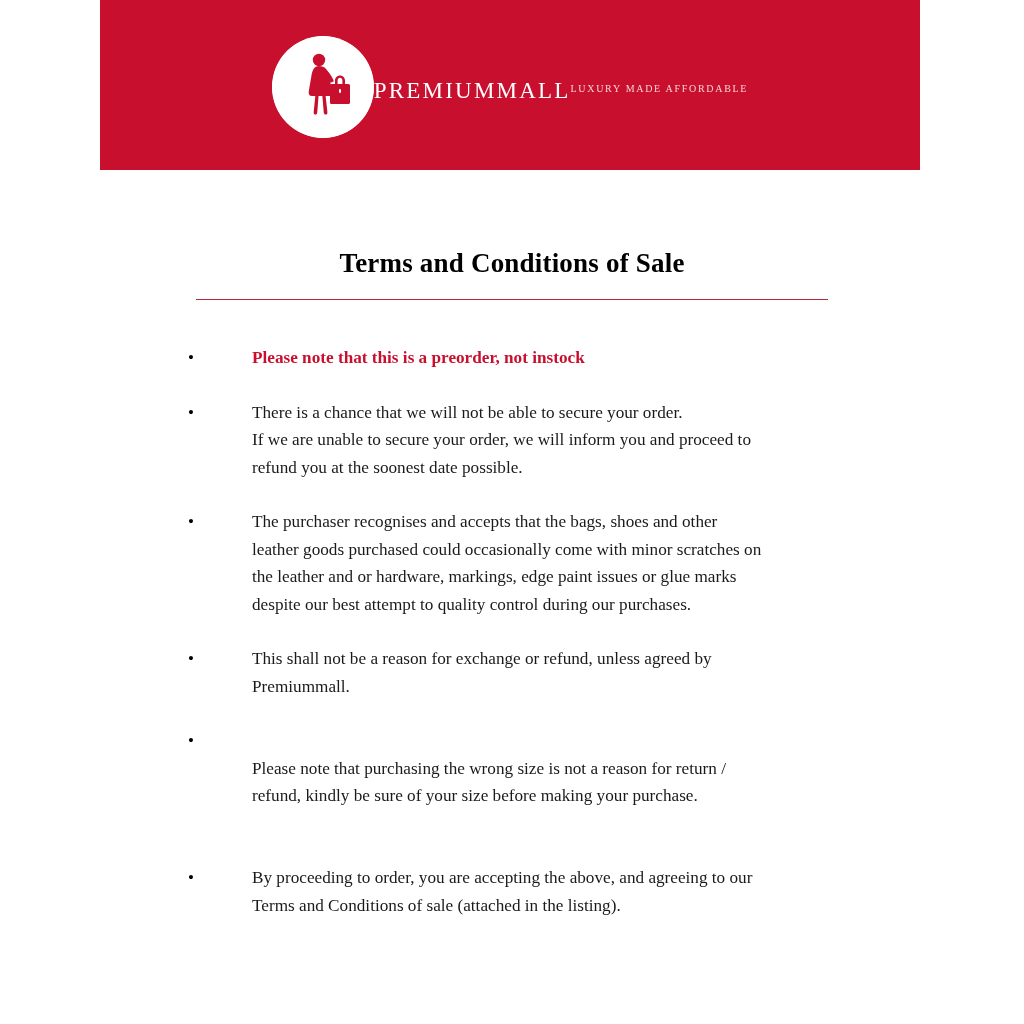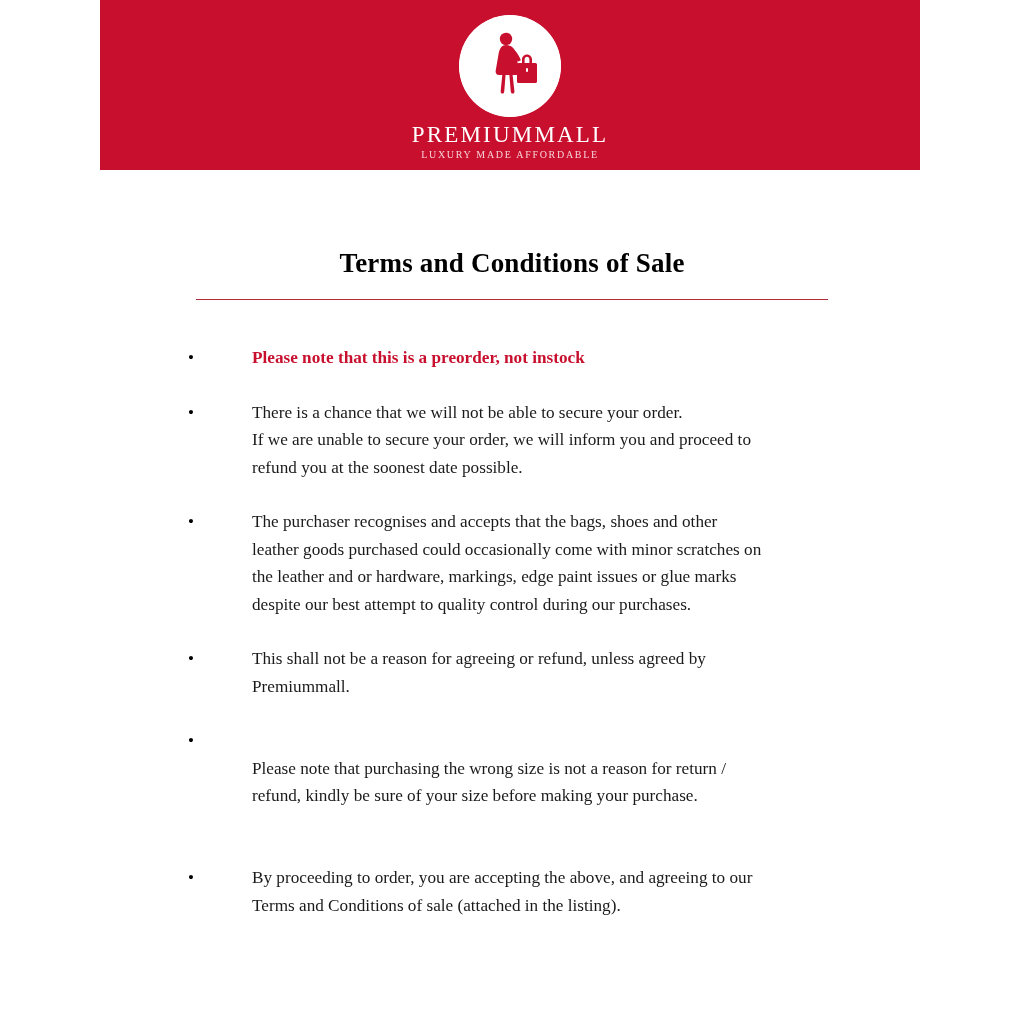--- a/index.html
+++ b/index.html
@@ -27,21 +27,21 @@
     top: 0;
     width: 820px;
     height: 170px;
     background: #c8102e;
     display: flex;
     align-items: center;
     justify-content: center;
   }
   .brand-block {
     display: flex;
-    flex-direction: column;
+    flex-direction: row;
     align-items: center;
     justify-content: center;
     margin-top: 4px;
   }
   .logo-circle {
     width: 102px;
     height: 102px;
     border-radius: 50%;
     background: #ffffff;
     display: flex;
@@ -186,21 +186,21 @@
     <div class="bullet-row">
       <div class="bullet-mark">•</div>
       <div class="bullet-text">The purchaser recognises and accepts that the bags, shoes and other
 leather goods purchased could occasionally come with minor scratches on
 the leather and or hardware, markings, edge paint issues or glue marks
 despite our best attempt to quality control during our purchases.</div>
     </div>
 
     <div class="bullet-row">
       <div class="bullet-mark">•</div>
-      <div class="bullet-text">This shall not be a reason for agreeing or refund, unless agreed by
+      <div class="bullet-text">This shall not be a reason for exchange or refund, unless agreed by
 Premiummall.</div>
     </div>
 
     <div class="bullet-row">
       <div class="bullet-mark">•</div>
       <div class="bullet-text">
         <span class="plain-line">Please note that purchasing the wrong size is not a reason for return /
 refund, kindly be sure of your size before making your purchase.</span>
       </div>
     </div>

